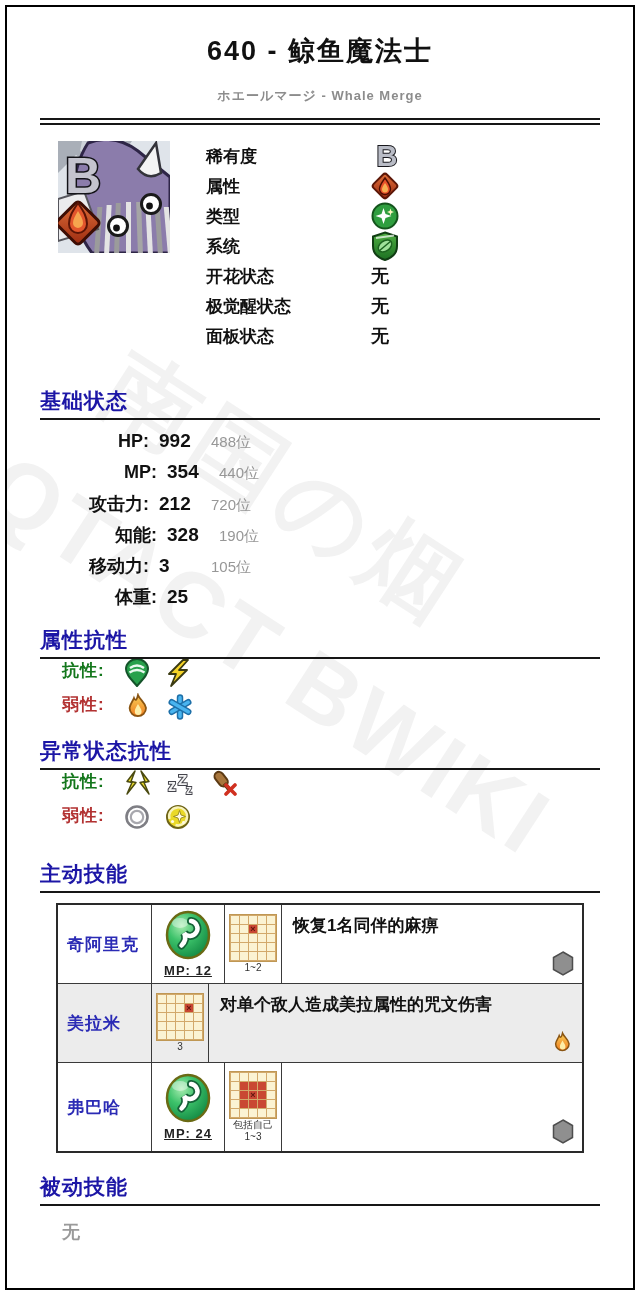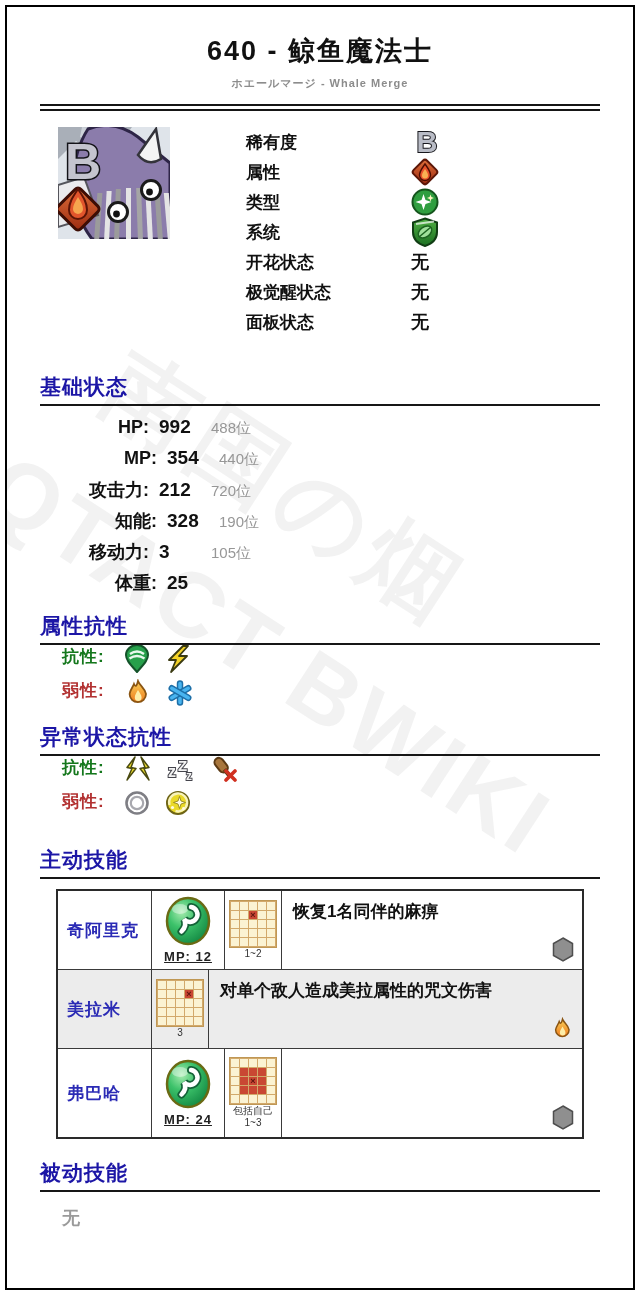--- a/index.html
+++ b/index.html
@@ -12,31 +12,31 @@
 
   
   .wm{position:absolute;z-index:0;white-space:nowrap;font-weight:bold;
       color:rgba(70,70,70,0.07);transform-origin:left top;pointer-events:none;}
   .wm1{left:140px;top:318px;font-size:92px;letter-spacing:10px;transform:rotate(33deg);}
   .wm2{left:-42px;top:388px;font-size:92px;letter-spacing:4px;transform:rotate(33deg);}
 
   .content{position:relative;z-index:2;}
 
   .title{margin-top:26px;text-align:center;font-size:27px;font-weight:600;letter-spacing:2px;}
-  .subtitle{margin-top:7px;text-align:center;font-size:11px;font-weight:bold;color:#8c8c8c;letter-spacing:1px;}
+  .subtitle{margin-top:18px;text-align:center;font-size:13px;font-weight:bold;color:#8c8c8c;letter-spacing:1px;}
   .rule{height:2px;background:#161616;margin:0 33px;}
   .rule.top{margin-top:13px;}
 
   .sec{margin:10px 33px 0;color:#1c16a6;font-size:21px;font-weight:bold;letter-spacing:1px;}
   .sec-rule{height:2px;background:#161616;margin:3px 33px 0;}
 
   
   .basic{display:flex;margin:16px 0 0 51px;}
   .portrait{width:112px;height:112px;flex:0 0 112px;}
-  .binfo{margin-left:76px;}
+  .binfo{margin-left:36px;}
   .binfo-row{display:flex;align-items:center;height:30px;}
   .binfo-label{width:165px;font-size:17px;font-weight:bold;}
   .binfo-value{display:flex;align-items:center;font-size:18px;font-weight:bold;}
 
   
   .stats{display:grid;grid-template-columns:1fr;margin:10px 42px 0;}
   .stat{display:flex;align-items:baseline;height:31px;}
   .stat-label{font-size:18px;font-weight:bold;text-align:right;}
   .c1 .stat-label{width:100px;}
   .c2 .stat-label{width:108px;}

